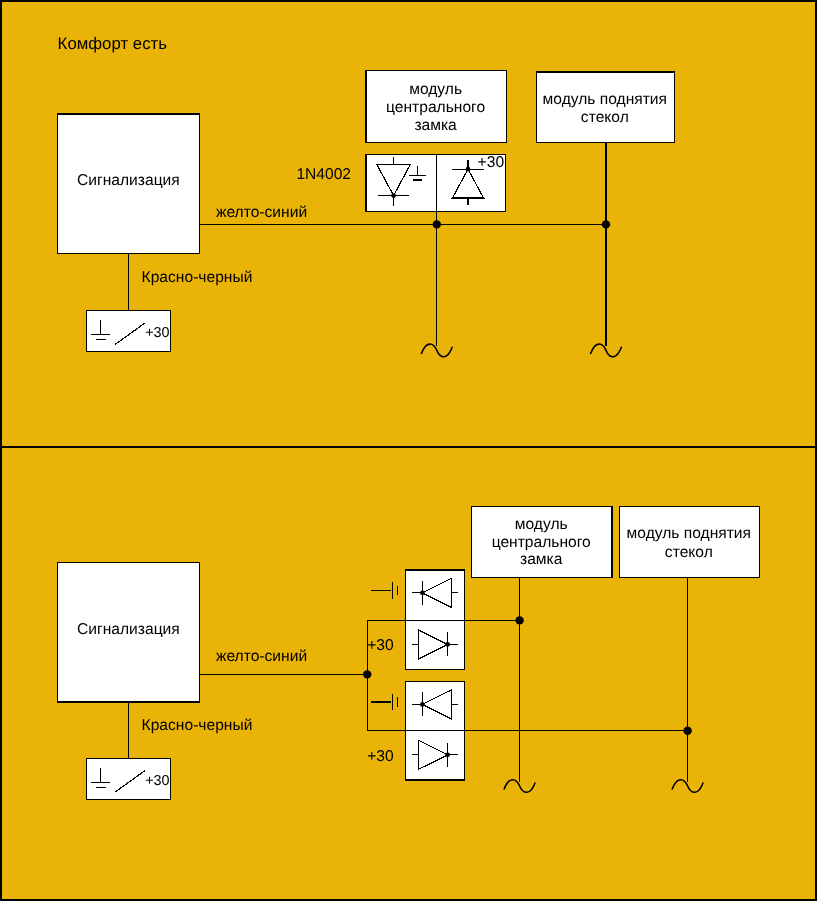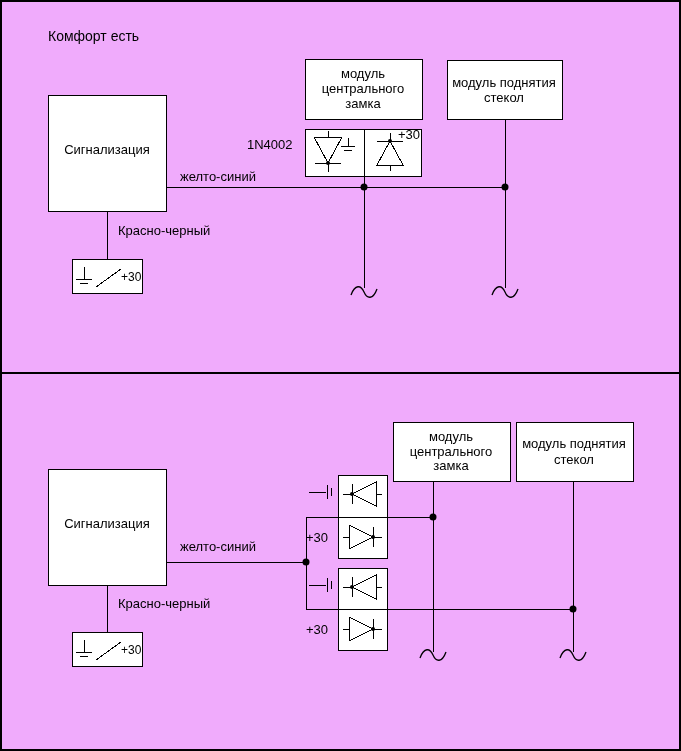--- a/index.html
+++ b/index.html
@@ -1,16 +1,16 @@
 <!DOCTYPE html>
 <html><head>
 <meta charset="utf-8">
 <style>
   html,body{margin:0;padding:0;background:#ffffff}
-  .stage{width:681px;height:751px;position:relative;background:#f0abfc}
+  .stage{width:681px;height:751px;position:relative;background:#eab308}
   svg{display:block}
   .ln{stroke:#000000;stroke-width:1;fill:none;shape-rendering:crispEdges}
   .ln2{stroke:#000000;stroke-width:2;fill:none;shape-rendering:crispEdges}
   .box{fill:#ffffff;stroke:#000000;stroke-width:1;shape-rendering:crispEdges}
   .t{font-family:"Liberation Sans","DejaVu Sans",sans-serif;font-size:13px;fill:#000000}
   .t14{font-size:14px}
   .t12{font-size:12px}
   .mid{text-anchor:middle}
   .dot{fill:#000000;stroke:none}
   .wave{stroke:#000000;stroke-width:1.3;fill:none}

